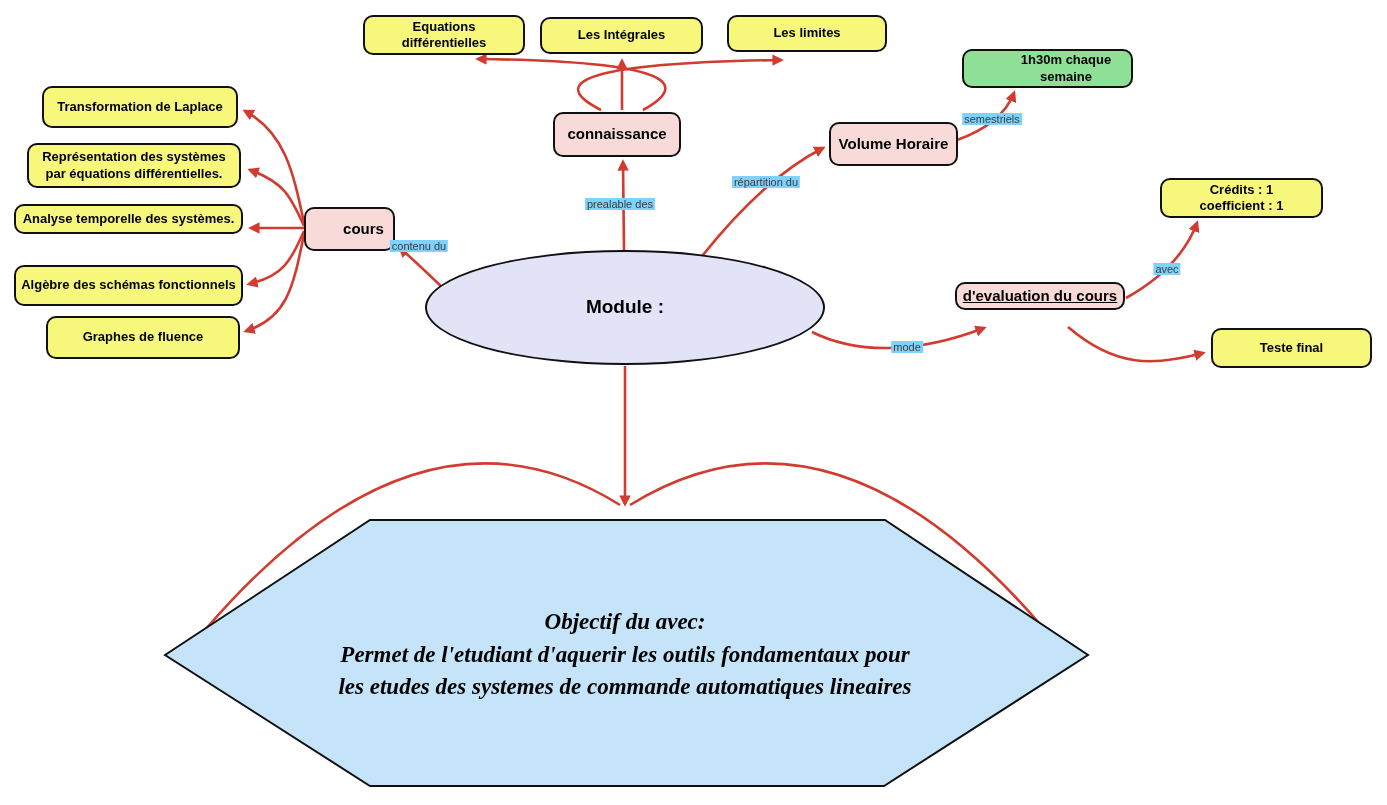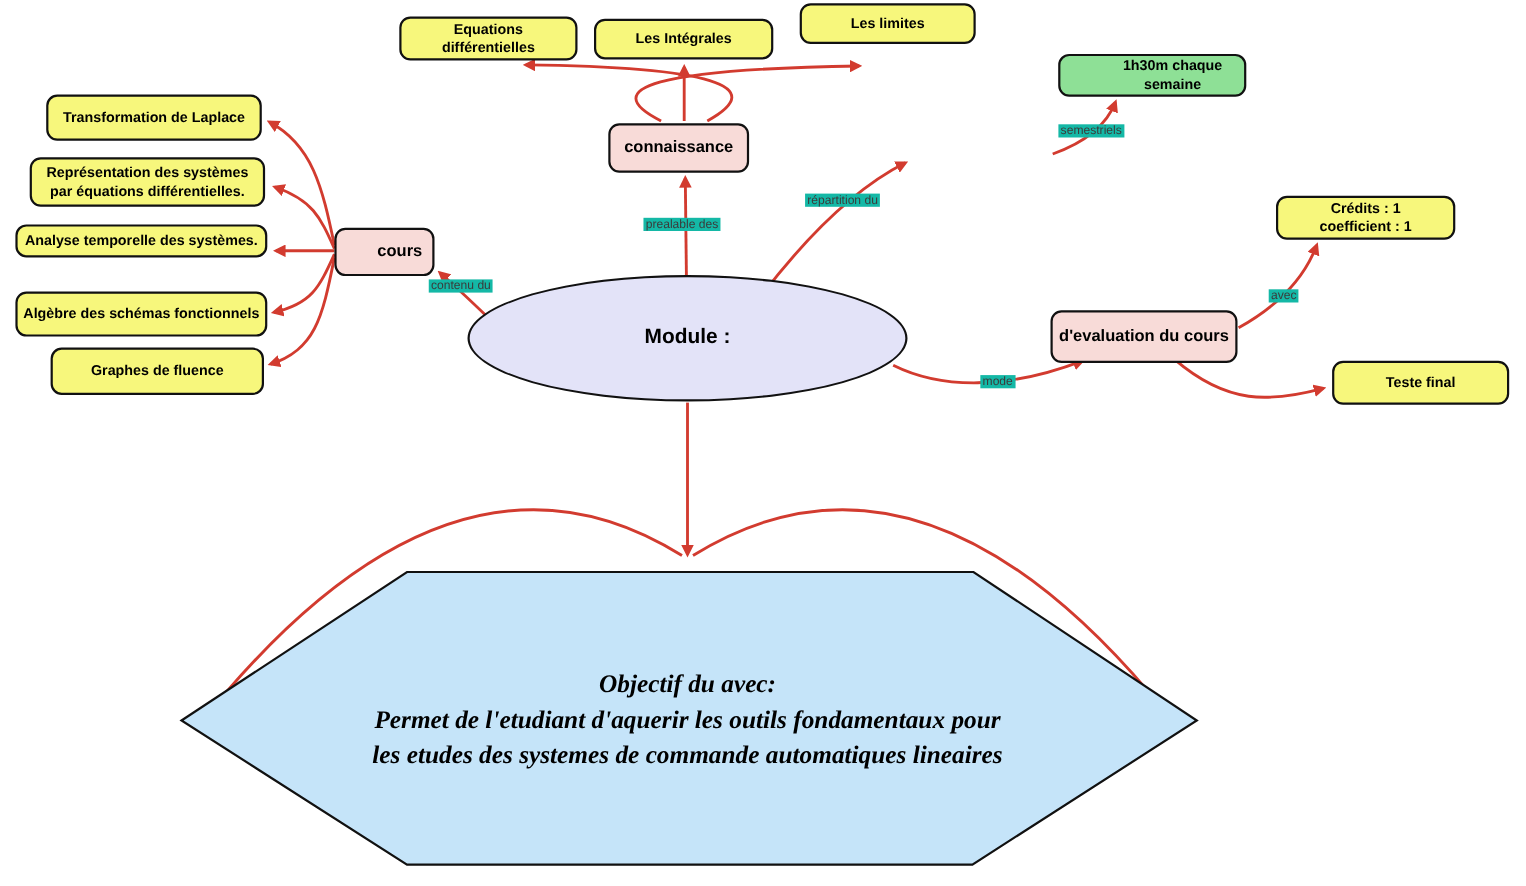--- a/index.html
+++ b/index.html
@@ -10,21 +10,21 @@
   #wires polygon.hex{fill:var(--blue);stroke:var(--border);stroke-width:2px;}
   .node{position:absolute;box-sizing:border-box;display:flex;flex-direction:column;
         align-items:center;justify-content:center;text-align:center;color:#000;
         border:2px solid var(--border);border-radius:10px;
         font:bold 13px "Liberation Sans",sans-serif;line-height:1.25;padding:2px 4px;}
   .yellow{background:var(--yellow);}
   .green{background:var(--green);}
   .pink{background:var(--pink);font-size:15px;}
   .ellipse{background:var(--lavender);border-radius:50%;font-size:19px;line-height:1.4;}
   .edge-label{position:absolute;transform:translate(-50%,-50%);white-space:nowrap;
-              font:11px "Liberation Sans",sans-serif;color:#3b3b3b;background:#14b8a6;padding:0 2px;}
+              font:11px "Liberation Sans",sans-serif;color:#3b3b3b;background:#7dd3fc;padding:0 2px;}
   .hexagon-text{position:absolute;left:180px;top:606px;width:890px;text-align:center;
                 font:italic bold 23px "Liberation Serif",serif;color:#000;line-height:1.42;}
 </style>
 </head>
 <body>
 
 <div id="canvas">
 
   <svg id="wires" width="1387" height="805" viewBox="0 0 1387 805" xmlns="http://www.w3.org/2000/svg">
     <defs>
@@ -59,35 +59,38 @@
 
     <polygon class="hex" points="165,655 370,520 885,520 1088,655 884,786 370,786"></polygon>
   </svg>
 
   <div class="node yellow" style="left:363px;top:15px;width:162px;height:40px;">
     <span>Equations différentielles</span>
   </div>
   <div class="node yellow" style="left:540px;top:17px;width:163px;height:37px;">
     <span>Les Intégrales</span>
   </div>
-  <div class="node yellow" style="left:727px;top:3px;width:160px;height:37px;">
+  <div class="node yellow" style="left:727px;top:15px;width:160px;height:37px;">
     <span>Les limites</span>
   </div>
   <div class="node green" style="left:962px;top:49px;width:171px;height:39px;padding-left:41px;">
     <span>1h30m chaque semaine</span>
   </div>
 
   <div class="node pink" style="left:553px;top:112px;width:128px;height:45px;">
     <span>connaissance</span>
   </div>
+  <div class="node pink" style="left:829px;top:122px;width:129px;height:44px;">
+    <span>Volume Horaire</span>
+  </div>
   <div class="node yellow" style="left:1160px;top:178px;width:163px;height:40px;">
     <span>Crédits : 1</span>
     <span>coefficient : 1</span>
   </div>
-  <div class="node pink" style="left:955px;top:282px;width:170px;height:48px;">
+  <div class="node pink" style="left:955px;top:282px;width:170px;height:28px;text-decoration:underline;">
     <span>d'evaluation du cours</span>
   </div>
   <div class="node yellow" style="left:1211px;top:328px;width:161px;height:40px;">
     <span>Teste final</span>
   </div>
 
   <div class="node yellow" style="left:42px;top:86px;width:196px;height:42px;">
     <span>Transformation de Laplace</span>
   </div>
   <div class="node yellow" style="left:27px;top:143px;width:214px;height:45px;">
@@ -113,17 +116,17 @@
 
   <div class="hexagon-text">
     <div>Objectif du avec:</div>
     <div>Permet de l'etudiant d'aquerir les outils fondamentaux pour</div>
     <div>les etudes des systemes de commande automatiques lineaires</div>
   </div>
 
   <div class="edge-label" style="left:620px;top:204px;">prealable des</div>
   <div class="edge-label" style="left:766px;top:182px;">répartition du</div>
   <div class="edge-label" style="left:992px;top:119px;">semestriels</div>
-  <div class="edge-label" style="left:419px;top:260px;">contenu du</div>
+  <div class="edge-label" style="left:419px;top:246px;">contenu du</div>
   <div class="edge-label" style="left:907px;top:347px;">mode</div>
   <div class="edge-label" style="left:1167px;top:269px;">avec</div>
 
 </div>
 
 </body></html>

